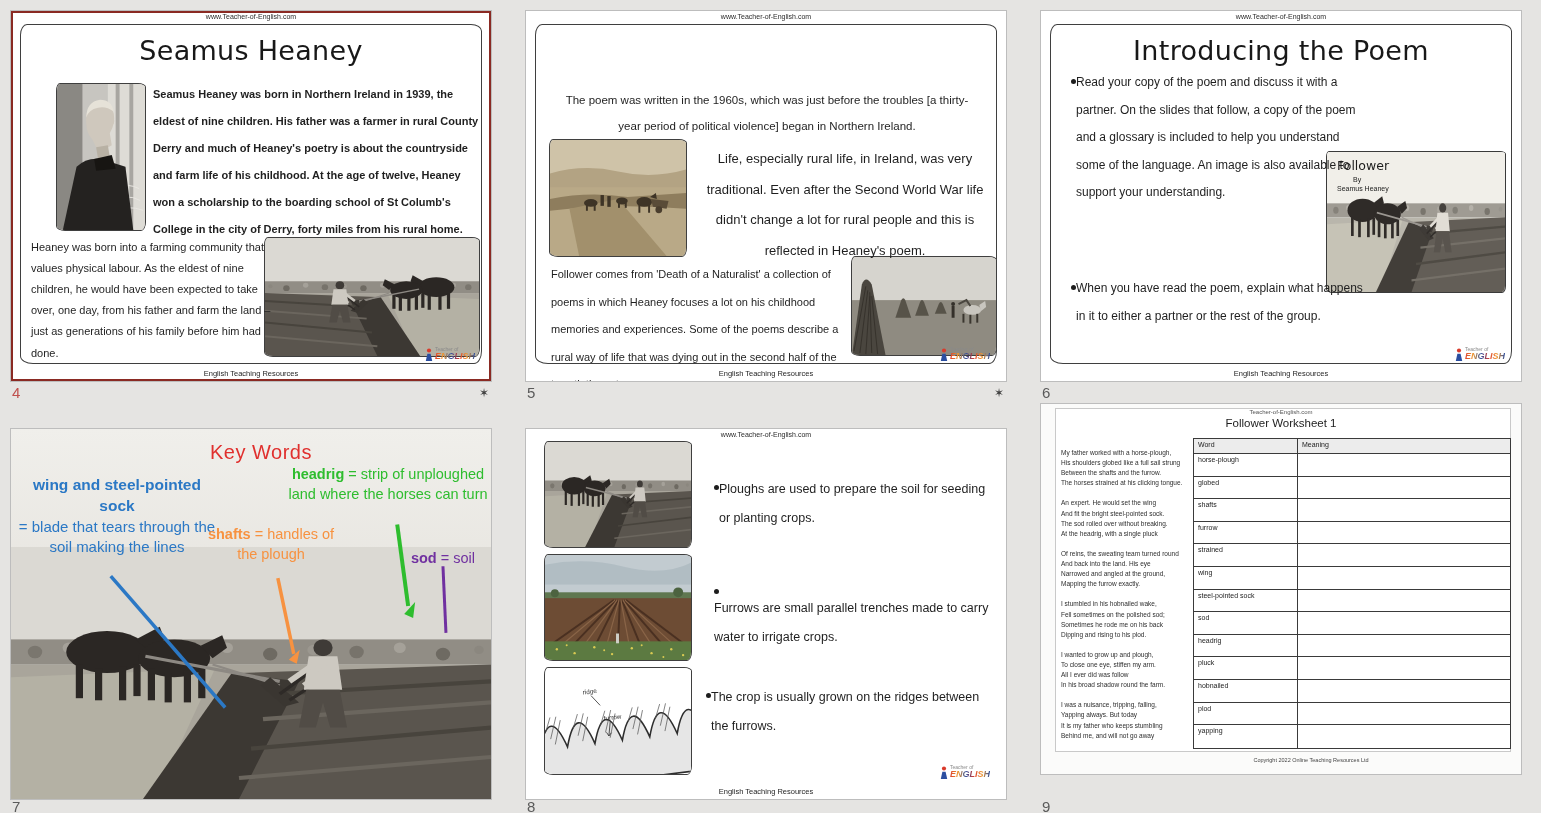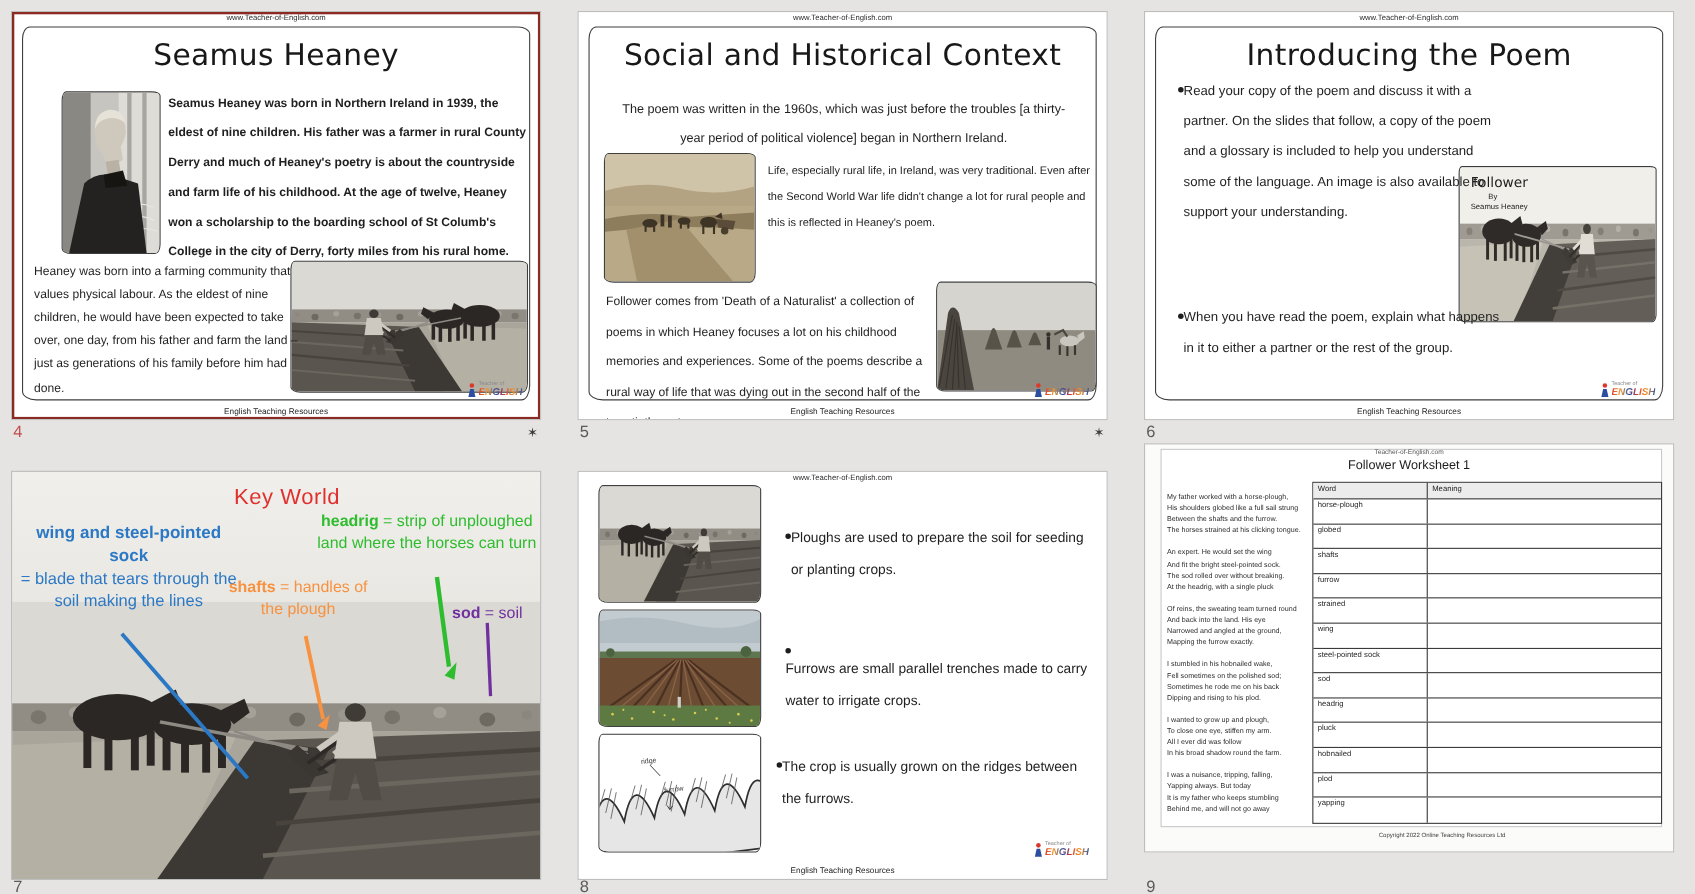--- a/index.html
+++ b/index.html
@@ -49,22 +49,22 @@
            line-height:2.45; color:#1f1f1f; z-index:4;font-weight:bold; }
   .s4-p2 { position:absolute; left:20px; top:226px; width:242px; font-size:11px;
            line-height:1.92; color:#1f1f1f; z-index:4; }
   .s4-portrait { left:45px; top:72px; width:90px; height:148px; }
   .s4-horses { left:253px; top:226px; width:216px; height:120px; }
 
   
   .s5-intro { position:absolute; left:38px; top:76px; width:406px; text-align:center;
               font-size:11.5px; line-height:2.3; color:#1f1f1f; z-index:4; }
   .s5-photo1 { left:23px; top:128px; width:138px; height:118px; }
-  .s5-p2 { position:absolute; left:172px; top:133px; width:294px; font-size:10px;
-           line-height:2.35; color:#1f1f1f; z-index:4; }
+  .s5-p2 { position:absolute; left:172px; top:133px; width:294px; font-size:13px;
+           line-height:2.35; color:#1f1f1f; z-index:4;text-align:center; }
   .s5-p3 { position:absolute; left:25px; top:250px; width:302px; font-size:11px;
            line-height:2.5; color:#1f1f1f; z-index:4; }
   .s5-photo2 { left:325px; top:245px; width:146px; height:100px; }
 
   
   .bullet-item { position:absolute; display:flex; z-index:4; }
   .bullet-dot { width:5px; height:5px; border-radius:50%; background:#1d1d1d; flex:0 0 5px; margin-top:10px; }
   .bullet-text { font-size:12px; line-height:2.3; color:#1f1f1f; }
   .s6 .bullet-item:nth-child(1) { left:30px; top:58px; width:292px; }
   .s6 .bullet-item:nth-child(2) { left:30px; top:264px; width:292px; }
@@ -215,21 +215,20 @@
     </div>
     <div class="footer-strip">English Teaching Resources</div>
     <div class="sel-border"></div>
   </div>
   <div class="slide-num sel" style="left:12px;top:384px;">4</div>
   <div class="anim-star" style="left:479px;top:386px;">✶</div>
 
   <div class="slide" style="left:525px;top:10px;" id="s5">
     <div class="url-top">www.Teacher-of-English.com</div>
     <div class="sketch-frame"></div>
-    <div class="slide-title">Social and Historical Context</div>
     <div class="s5-intro">The poem was written in the 1960s, which was just before the troubles [a thirty-year period of political violence] began in Northern Ireland.</div>
     <div class="photo s5-photo1">
   <svg viewBox="0 0 140 118" preserveAspectRatio="none">
     <rect width="140" height="50" fill="#cfc3a8"></rect>
     <path d="M0,34 Q35,24 70,32 T140,30 L140,50 L0,50 Z" fill="#b3a383"></path>
     <rect y="48" width="140" height="70" fill="#b9a987"></rect>
     <path d="M0,60 Q40,52 80,58 L140,54 L140,70 Q70,64 0,72 Z" fill="#8e7d5d"></path>
     <path d="M20,70 L70,60 L120,118 L30,118 Z" fill="#a2906c"></path>
     <g fill="#3e3426">
       <rect x="52" y="56" width="3.5" height="11"></rect>
@@ -420,21 +419,21 @@
   </svg>
 </div>
     <svg class="s7-lines" viewBox="0 0 482 372">
       <line x1="100" y1="148" x2="215" y2="280" stroke="#2b78c5" stroke-width="3.5"></line>
       <line x1="268" y1="150" x2="284" y2="226" stroke="#f79240" stroke-width="3.5"></line>
       <path d="M279,232 L290,222 L287,236 Z" fill="#f79240"></path>
       <line x1="388" y1="96" x2="399" y2="178" stroke="#2ebd2e" stroke-width="4"></line>
       <path d="M395,186 L406,174 L404,190 Z" fill="#2ebd2e"></path>
       <line x1="434" y1="138" x2="437" y2="205" stroke="#7030a0" stroke-width="3"></line>
     </svg>
-    <div class="kw-title">Key World</div>
+    <div class="kw-title">Key Words</div>
     <div class="kw kw-blue">
       <span class="term">wing and steel-pointed sock</span>
       <span class="def">= blade that tears through the soil making the lines</span>
     </div>
     <div class="kw kw-green">
       <span class="term">headrig</span>
       <span class="def">= strip of unploughed land where the horses can turn</span>
     </div>
     <div class="kw kw-orange">
       <span class="term">shafts</span>

